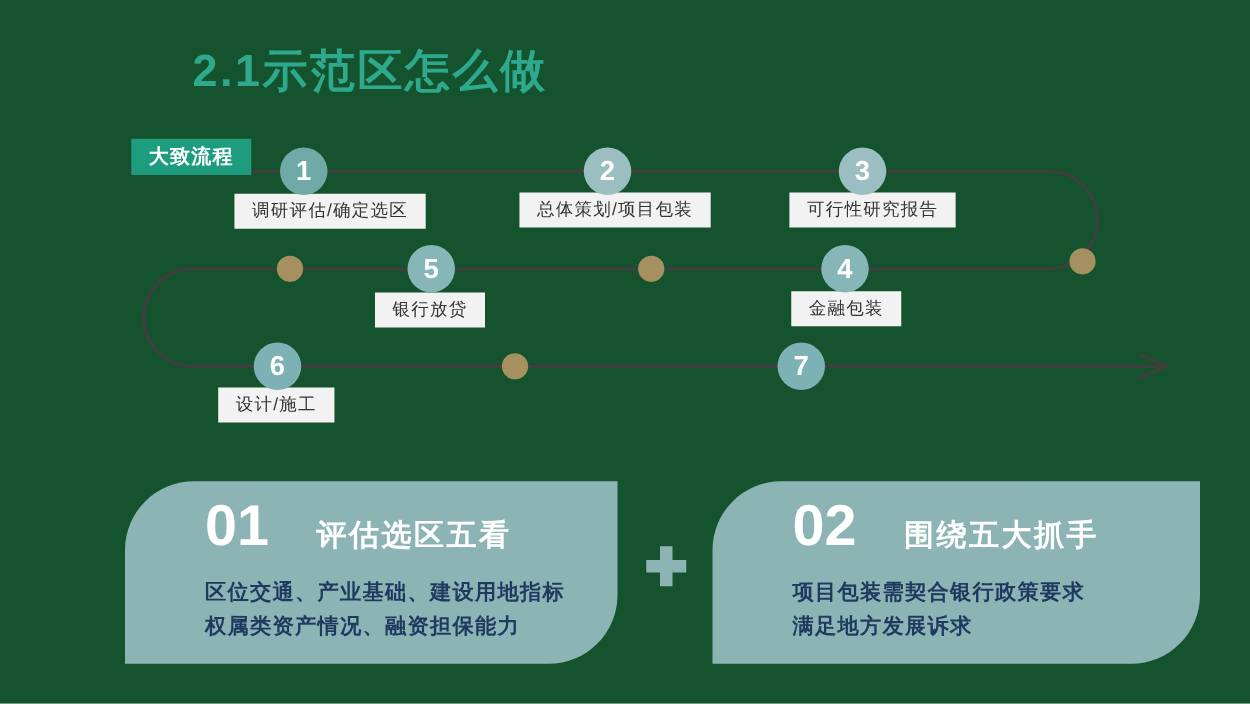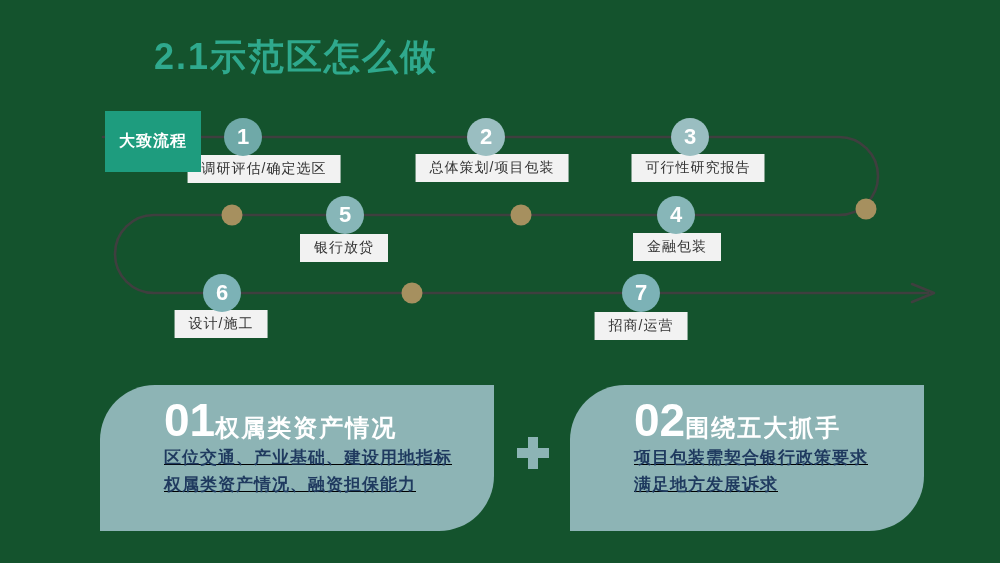--- a/index.html
+++ b/index.html
@@ -3,21 +3,21 @@
 <meta charset="utf-8">
 <style>
   html,body{margin:0;padding:0;background:#ffffff;}
   body{font-family:"Liberation Sans","DejaVu Sans",sans-serif;}
   .slide{position:relative;width:1000px;height:563px;background:#14532d;overflow:hidden;}
 
   .page-title{position:absolute;left:154px;top:33px;font-size:36px;font-weight:bold;
     color:#2FA98D;letter-spacing:2px;}
 
   .badge{position:absolute;left:105px;top:111px;background:#1E9C7E;color:#ffffff;
-    font-size:16px;font-weight:bold;padding:20px 14px;letter-spacing:1px;z-index:3;}
+    font-size:16px;font-weight:bold;padding:4px 14px;letter-spacing:1px;z-index:3;}
 
   .flow-svg{position:absolute;left:0;top:0;z-index:1;}
 
   .step-circle{position:absolute;width:38px;height:38px;border-radius:50%;
     background:#87B6B8;color:#ffffff;font-size:22px;font-weight:bold;
     display:flex;align-items:center;justify-content:center;
     transform:translate(-50%,-50%);z-index:4;}
   .step-1{left:243px;top:137px;background:#6FA9A8;}
   .step-2{left:486px;top:137px;background:#9ABEC1;}
   .step-3{left:690px;top:137px;background:#9ABEC1;}
@@ -40,25 +40,25 @@
   .label-2{left:492px;top:154px;}
   .label-3{left:698px;top:154px;text-align:center;}
   .label-4{left:677px;top:233px;}
   .label-5{left:344px;top:234px;}
   .label-6{left:221px;top:310px;}
   .label-7{left:641px;top:312px;}
 
   .card{position:absolute;top:385px;height:146px;background:#8DB4B5;
     border-radius:55px 0 55px 0;box-sizing:border-box;padding:12px 0 0 64px;}
   .card-1{left:100px;width:394px;}
-  .card-2{left:570px;width:354px;}
-  .card-head{display:flex;align-items:baseline;}
+  .card-2{left:570px;width:390px;}
+  .card-head{display:flex;align-items:baseline;gap:38px;}
   .card-num{font-size:46px;font-weight:bold;color:#ffffff;line-height:1;}
   .card-title{font-size:24px;font-weight:bold;color:#ffffff;letter-spacing:2px;}
-  .card-body{text-decoration:underline;}
+  .card-body{margin-top:16px;}
   .card-line{font-size:17px;font-weight:bold;color:#1F3A5F;line-height:27px;
     letter-spacing:1px;}
 
   .plus-icon{position:absolute;left:517px;top:437px;width:32px;height:32px;z-index:2;}
   .plus-icon .h{position:absolute;left:0;top:11px;width:32px;height:10px;background:#8DB4B5;}
   .plus-icon .v{position:absolute;left:11px;top:0;width:10px;height:32px;background:#8DB4B5;}
 </style>
 </head>
 <body>
 
@@ -85,26 +85,25 @@
   <div class="flow-dot dot-b"></div>
   <div class="flow-dot dot-c"></div>
   <div class="flow-dot dot-d"></div>
 
   <div class="step-label label-1">调研评估/确定选区</div>
   <div class="step-label label-2">总体策划/项目包装</div>
   <div class="step-label label-3">可行性研究报告</div>
   <div class="step-label label-4">金融包装</div>
   <div class="step-label label-5">银行放贷</div>
   <div class="step-label label-6">设计/施工</div>
-  <div class="step-label label-7">招商/运营</div>
 
   <div class="card card-1">
     <div class="card-head">
       <span class="card-num">01</span>
-      <span class="card-title">权属类资产情况</span>
+      <span class="card-title">评估选区五看</span>
     </div>
     <div class="card-body">
       <div class="card-line">区位交通、产业基础、建设用地指标</div>
       <div class="card-line">权属类资产情况、融资担保能力</div>
     </div>
   </div>
 
   <div class="plus-icon">
     <div class="h"></div>
     <div class="v"></div>

